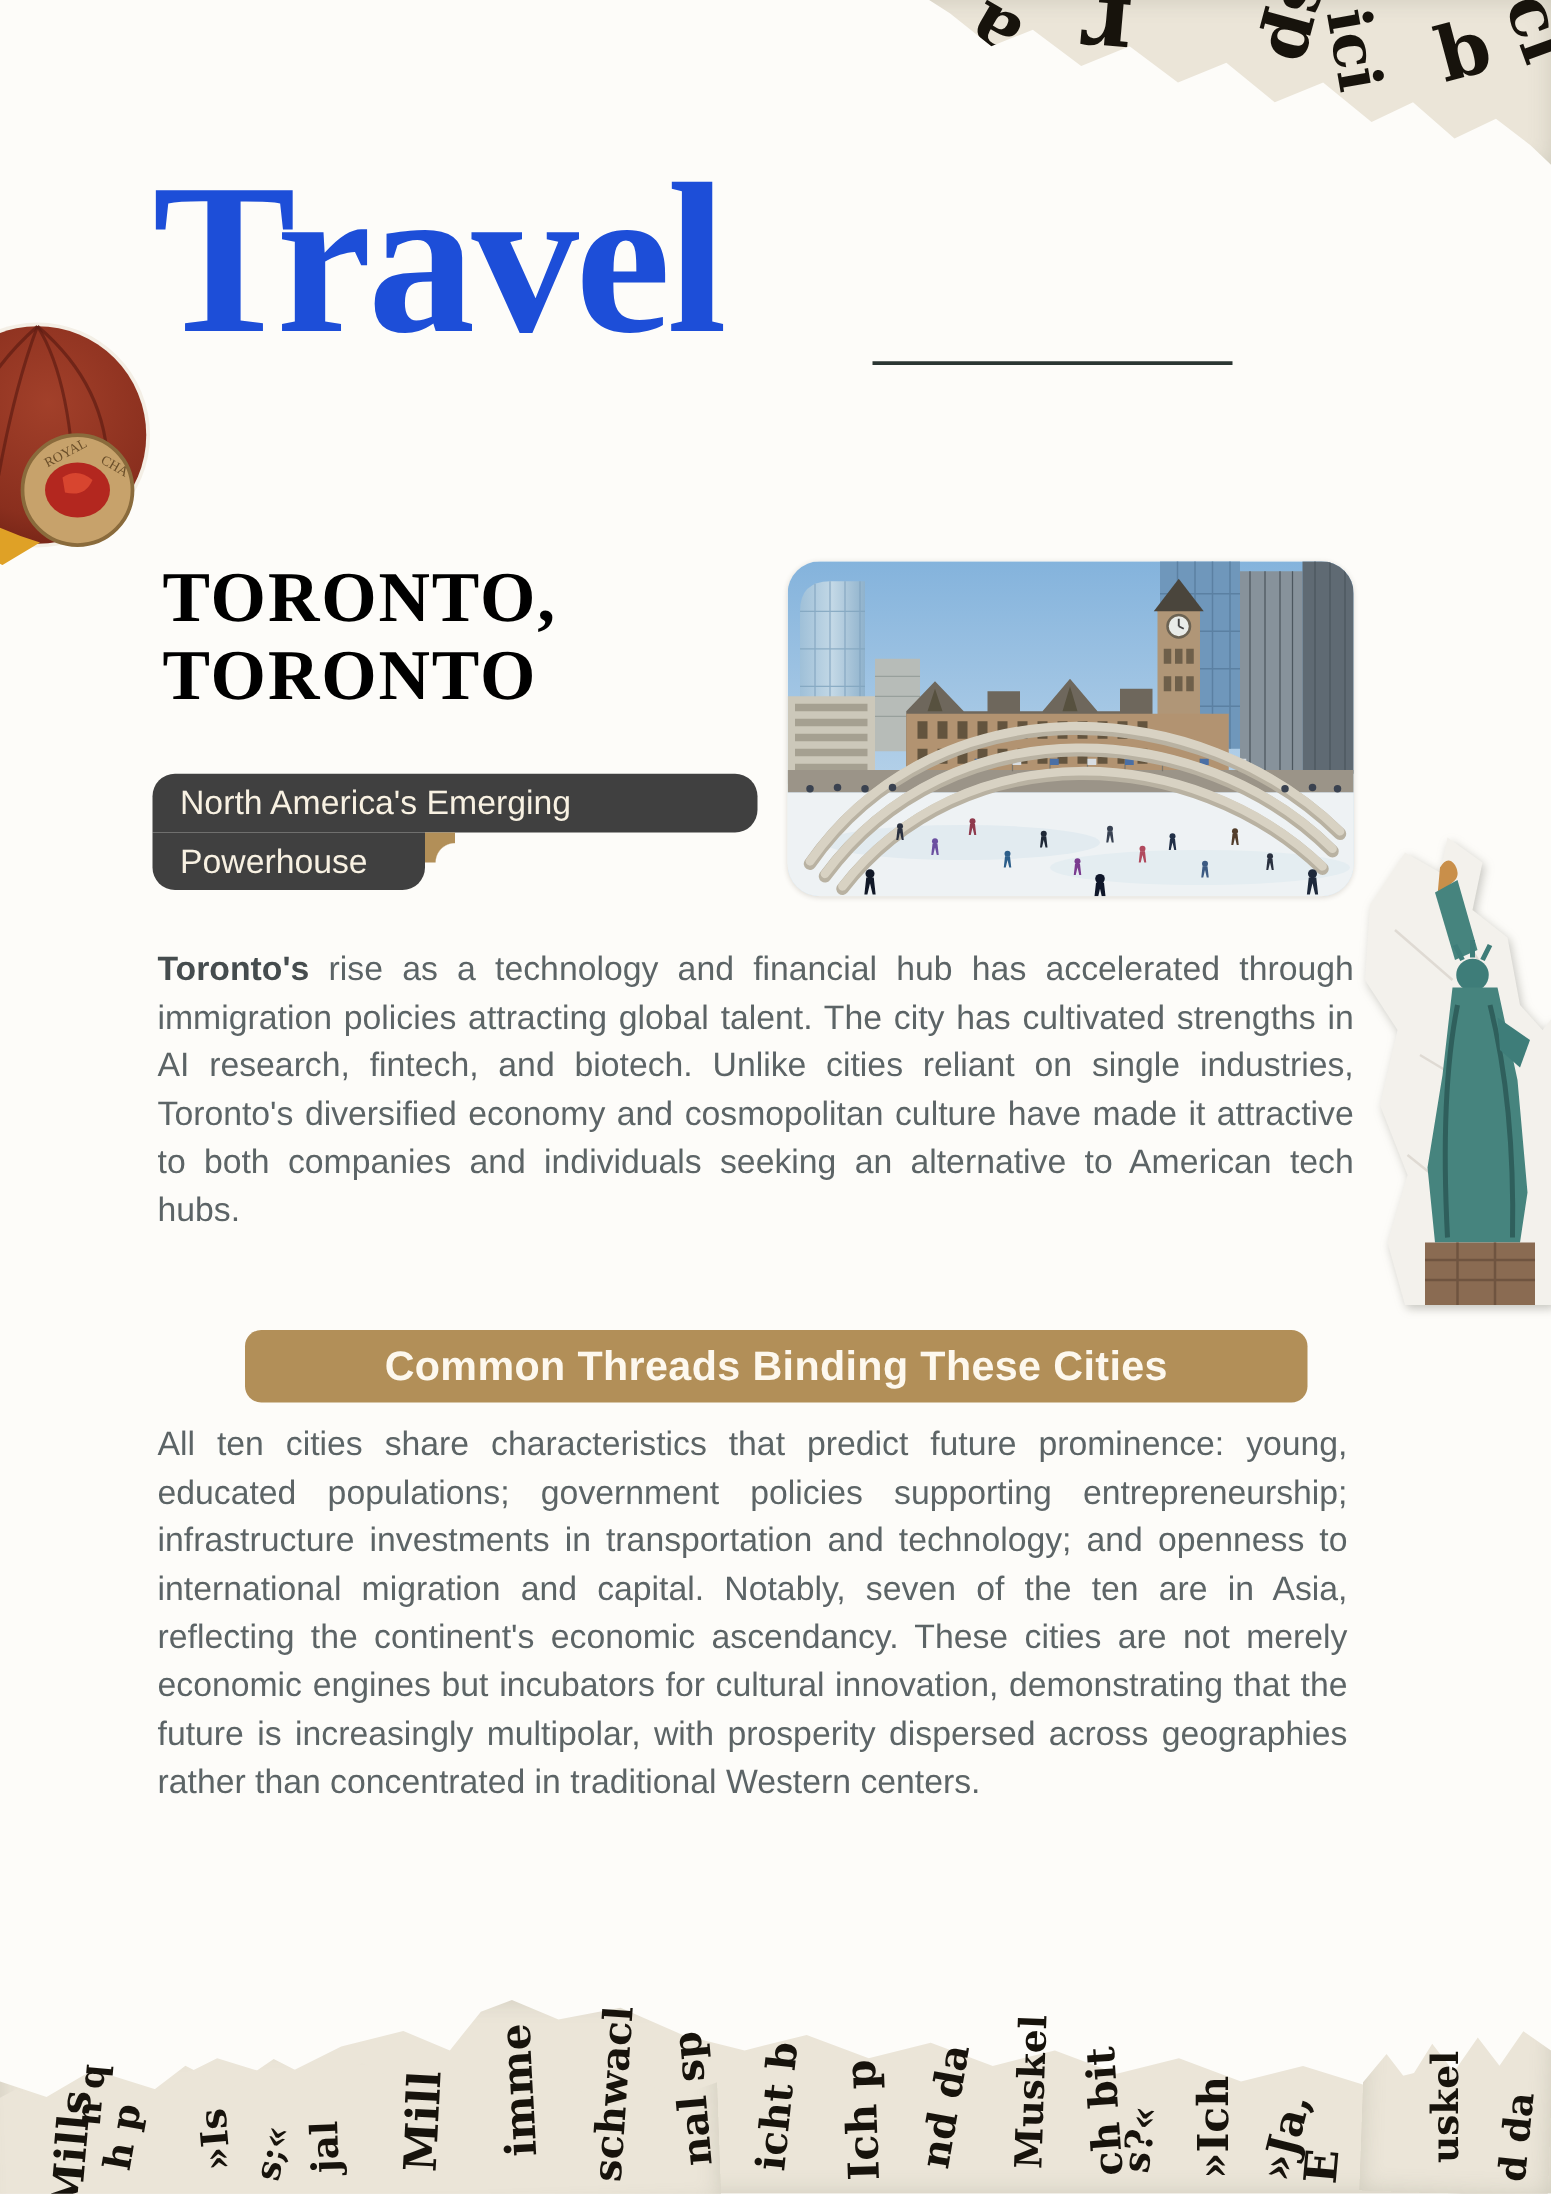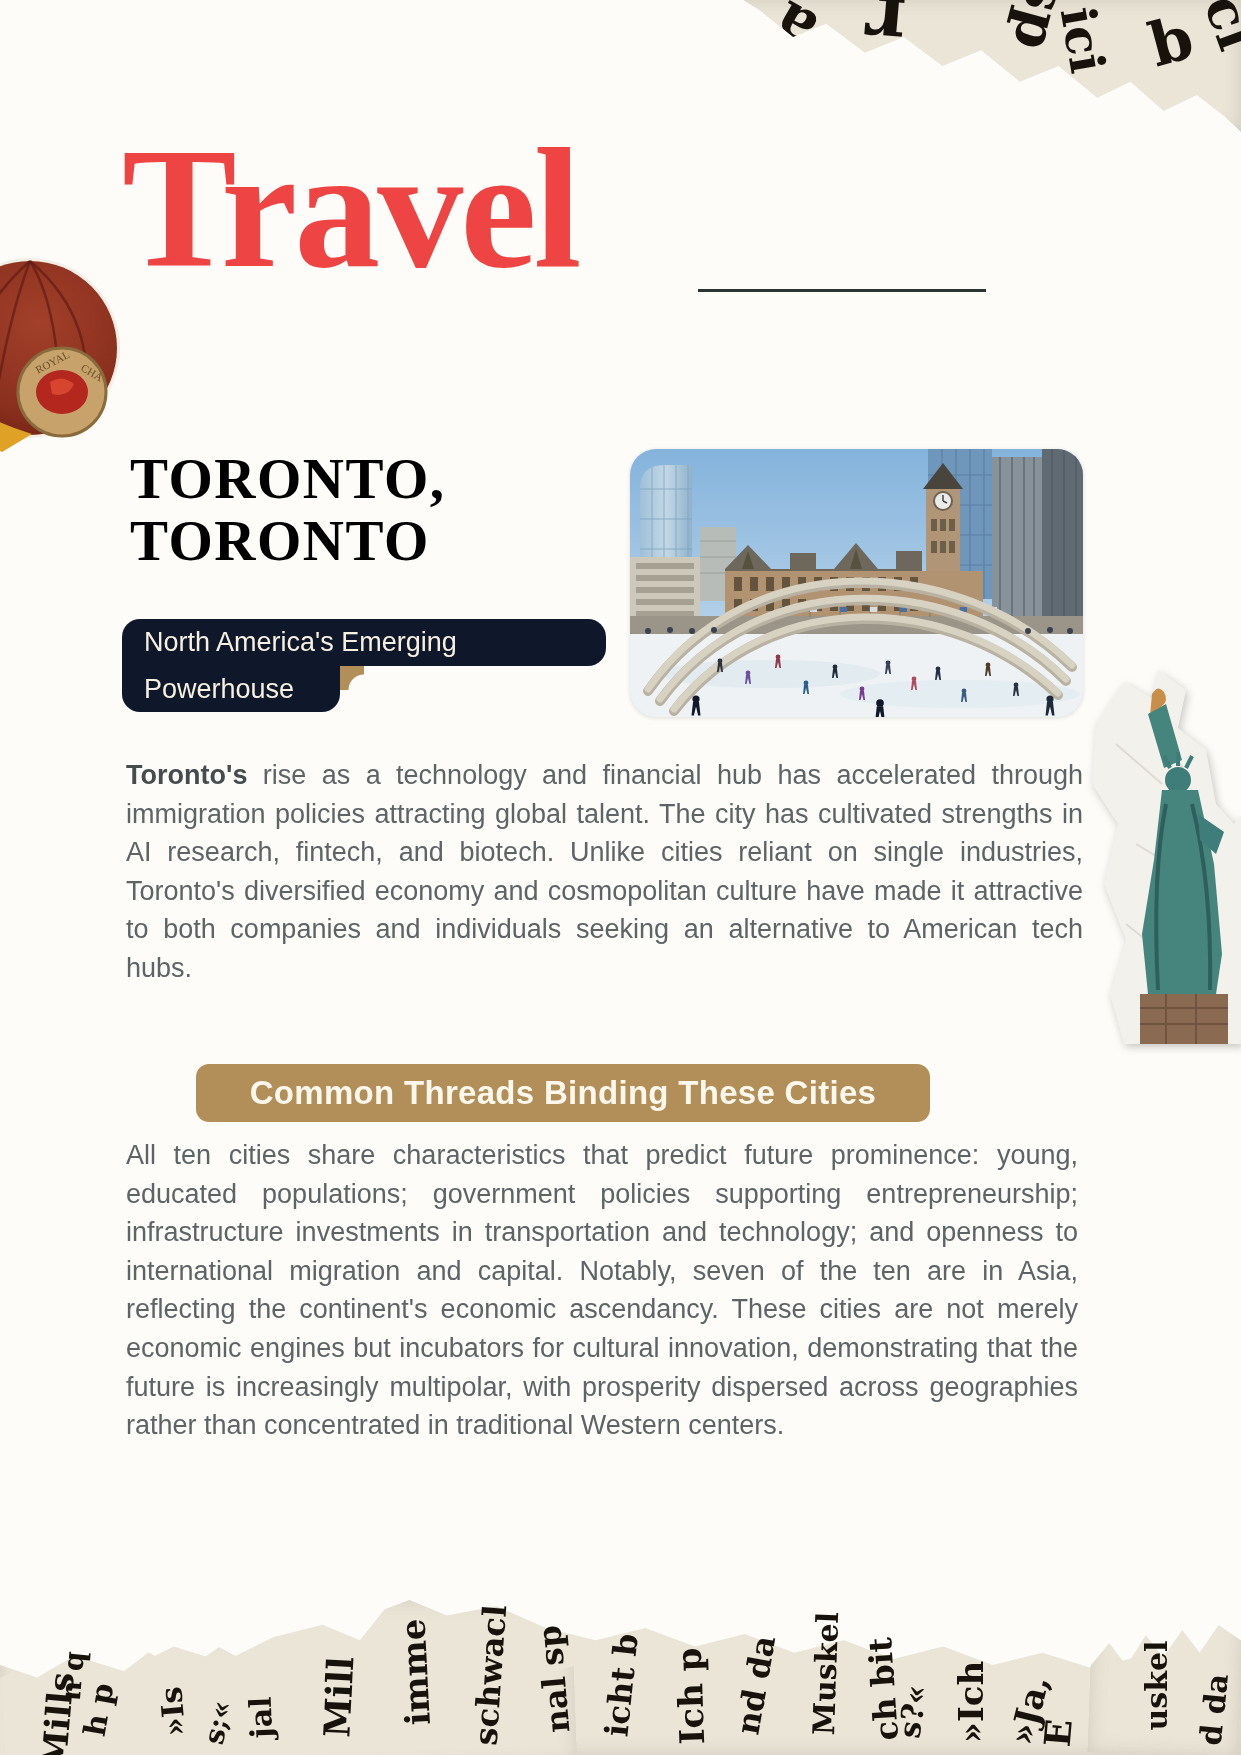--- a/index.html
+++ b/index.html
@@ -3,47 +3,47 @@
 <meta charset="utf-8">
 <style>
   html,body{margin:0;padding:0;}
   body{width:1241px;height:1755px;position:relative;overflow:hidden;
        background:#fdfcf9;font-family:"Liberation Sans",sans-serif;}
   .abs{position:absolute;}
   .page{position:absolute;inset:0;width:1241px;height:1755px;}
 
   
   .masthead{left:122px;top:118px;font-family:"Liberation Serif",serif;font-weight:700;
-            font-size:172px;line-height:1.05;color:#ef4444;letter-spacing:-3px;}
+            font-size:172px;line-height:1.05;color:#1d4ed8;letter-spacing:-3px;}
   .mast-rule{left:698px;top:289px;width:288px;height:3px;background:#2b3633;}
 
   
   .city-h{left:130px;top:448px;font-family:"Liberation Serif",serif;font-weight:700;
           font-size:57px;line-height:62px;color:#000000;letter-spacing:1.5px;}
 
   
-  .badge-line{background:#0f172a;color:#f8f1e2;font-size:27px;line-height:1;
+  .badge-line{background:#404040;color:#f8f1e2;font-size:27px;line-height:1;
               display:flex;align-items:center;padding-left:22px;box-sizing:border-box;}
   .badge-l1{left:122px;top:619px;width:484px;height:47px;border-radius:18px 18px 18px 0;}
   .badge-l2{left:122px;top:666px;width:218px;height:46px;border-radius:0 0 18px 18px;}
   .badge-notch{left:340px;top:666px;width:24px;height:24px;
      background:radial-gradient(circle at 100% 100%, rgba(0,0,0,0) 0 15px, #b28f58 16px);}
 
   
   .photo{left:630px;top:449px;width:453px;height:268px;border-radius:26px;overflow:hidden;
          box-shadow:0 1px 4px rgba(60,50,30,.15);}
 
   
   .copy{color:#5c6466;font-size:27px;line-height:38.6px;text-align:justify;margin:0;}
   .copy b{color:#454c4e;font-weight:700;}
   .para1{left:126px;top:756px;width:957px;}
   .para2{left:126px;top:1136px;width:952px;}
 
   
-  .banner{left:196px;top:1064px;width:734px;height:58px;background:#b28f58;border-radius:13px;
+  .banner{left:196px;top:1064px;width:850px;height:58px;background:#b28f58;border-radius:13px;
           color:#fdf8ee;font-weight:700;font-size:33px;line-height:58px;text-align:center;
           letter-spacing:.3px;}
 
   
   .scrap{background:#ebe5d8;box-shadow:inset 0 0 18px rgba(120,125,105,.25);}
   .scrap-top{left:688px;top:0;width:553px;height:132px;
      filter:drop-shadow(0 3px 3px rgba(90,90,70,.25));
      clip-path:polygon(10% 0,100% 0,100% 100%,97% 88%,92% 72%,86% 84%,80% 62%,74% 74%,
                        67% 50%,60% 62%,53% 38%,46% 50%,39% 28%,32% 40%,25% 18%,19% 28%,13% 8%,10% 0);}
   .scrap-bottom{left:0;top:1600px;width:1241px;height:155px;

